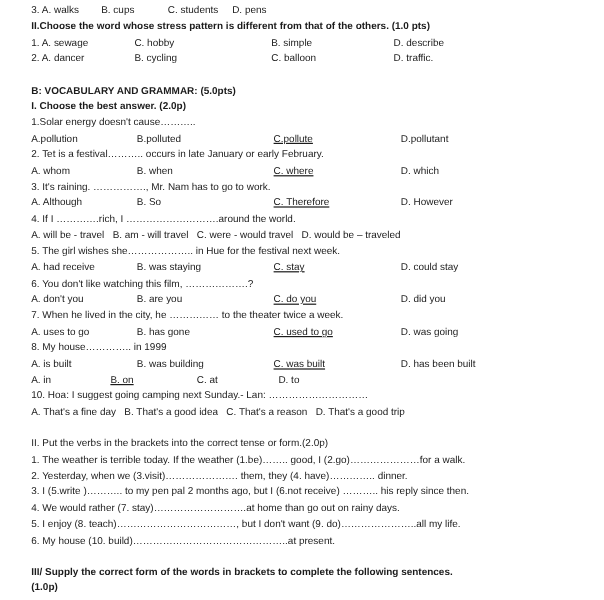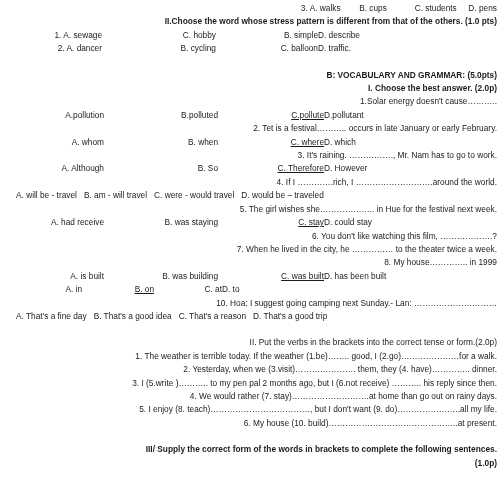--- a/index.html
+++ b/index.html
@@ -11,23 +11,22 @@
     width: 503px;
     height: 500px;
     font-family: "Liberation Sans", sans-serif;
     color: #1b1b1b;
     overflow: hidden;
   }
   .page {
     width: 503px;
     height: 500px;
     box-sizing: border-box;
-    padding: 2px 6px 0 16px;
+    padding: 2px 6px 0 26px;
     position: relative;
-    text-align: right;
   }
   .line {
     font-size: 8.3px;
     line-height: 13.4px;
     white-space: pre;
     letter-spacing: 0.01px;
   }
   .bold {
     font-weight: bold;
   }
@@ -123,22 +122,34 @@
 
   <div class="line">5. The girl wishes she……………….. in Hue for the festival next week.</div>
   <div class="opts c4">
     <span>A. had receive</span>
     <span>B. was staying</span>
     <span>C. stay</span>
     <span>D. could stay</span>
   </div>
 
   <div class="line">6. You don't like watching this film, ……………….?</div>
+  <div class="opts c4">
+    <span>A. don't you</span>
+    <span>B. are you</span>
+    <span>C. do you</span>
+    <span>D. did you</span>
+  </div>
 
   <div class="line">7. When he lived in the city, he …………… to the theater twice a week.</div>
+  <div class="opts c4">
+    <span>A. uses to go</span>
+    <span>B. has gone</span>
+    <span>C. used to go</span>
+    <span>D. was going</span>
+  </div>
 
   <div class="line">8. My house………….. in 1999</div>
   <div class="opts c4">
     <span>A. is built</span>
     <span>B. was building</span>
     <span>C. was built</span>
     <span>D. has been built</span>
   </div>
 
   <div class="opts cn">

